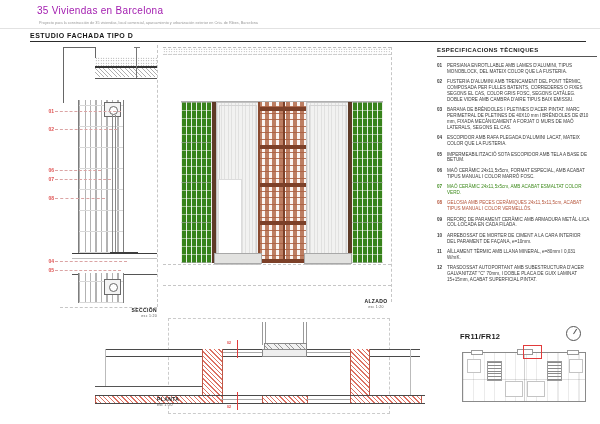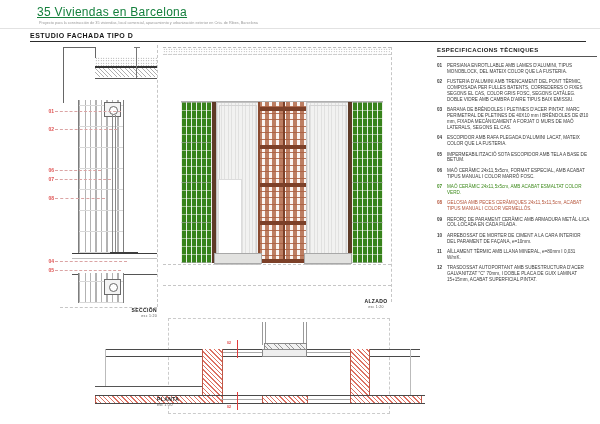--- a/index.html
+++ b/index.html
@@ -1,21 +1,21 @@
 <!DOCTYPE html>
 <html><head>
 <meta charset="utf-8">
 <style>
   html,body{margin:0;padding:0;background:#9c9c9c;}
   .sheet{position:relative;width:600px;height:424px;background:#ffffff;overflow:hidden;
          font-family:"Liberation Sans", sans-serif;color:#333;}
   .abs{position:absolute;}
 
   
-  .title{left:37px;top:5px;font-size:12px;color:#15803d;letter-spacing:.3px;white-space:nowrap;text-decoration:underline;}
+  .title{left:37px;top:5px;font-size:10px;color:#a21caf;letter-spacing:.3px;white-space:nowrap;}
   .subtitle{left:39px;top:21px;font-size:3.8px;color:#9a9a9a;white-space:nowrap;}
   .subtitle-rule{left:0;top:27.5px;width:600px;border-top:1px solid #e2e2e2;}
   .sheet-title{left:30px;top:31.5px;font-size:7px;font-weight:bold;color:#141414;letter-spacing:.5px;}
   .header-rule{left:30px;top:41px;width:556px;border-top:1px solid #2c2c2c;}
 
   
   .sec{left:60px;top:45px;width:100px;height:272px;}
   .dashv{border-left:1px dashed #c6c6c6;width:0;}
   .dashh{border-top:1px dashed #c6c6c6;height:0;}
   .ln{background:#666;}
@@ -242,20 +242,40 @@
     <span class="abs marker-label" style="left:132px;top:23px;">02</span>
     <div class="abs marker-line" style="left:142px;top:74px;height:18px;"></div>
     <span class="abs marker-label" style="left:132px;top:87px;">02</span>
 
     <div class="abs" style="left:62px;top:79px;width:40px;">
       <div class="d-label">PLANTA</div>
       <div class="d-scale">esc 1:20</div>
     </div>
   </div>
 
+  <div class="abs key">
+    <div class="abs key-label">FR11/FR12</div>
+    <div class="abs north">
+      <div class="hand"></div>
+    </div>
+    <div class="abs bldg">
+      <div class="midv"></div>
+      <div class="midh"></div>
+      <div class="cluster" style="left:24px;top:8px;"></div>
+      <div class="cluster" style="left:84px;top:8px;"></div>
+      <div class="unit" style="left:42px;top:28px;width:16px;height:14px;"></div>
+      <div class="unit" style="left:64px;top:28px;width:16px;height:14px;"></div>
+      <div class="unit" style="left:4px;top:6px;width:12px;height:12px;"></div>
+      <div class="unit" style="left:106px;top:6px;width:12px;height:12px;"></div>
+      <div class="notch" style="left:8px;top:-3px;width:10px;height:3px;"></div>
+      <div class="notch" style="left:104px;top:-3px;width:10px;height:3px;"></div>
+      <div class="notch" style="left:54px;top:-4px;width:14px;height:4px;"></div>
+    </div>
+    <div class="abs red-rect"></div>
+  </div>
 
   <div class="abs specs">
     <div class="specs-heading">ESPECIFICACIONS TÈCNIQUES</div>
     <div id="spec-items">
         <div class="spec-item">
     <span class="num">01</span>
     <span class="txt">PERSIANA ENROTLLABLE AMB LAMES D'ALUMINI, TIPUS MONOBLOCK, DEL MATEIX COLOR QUE LA FUSTERIA.</span>
   </div>
         <div class="spec-item">
     <span class="num">02</span>

